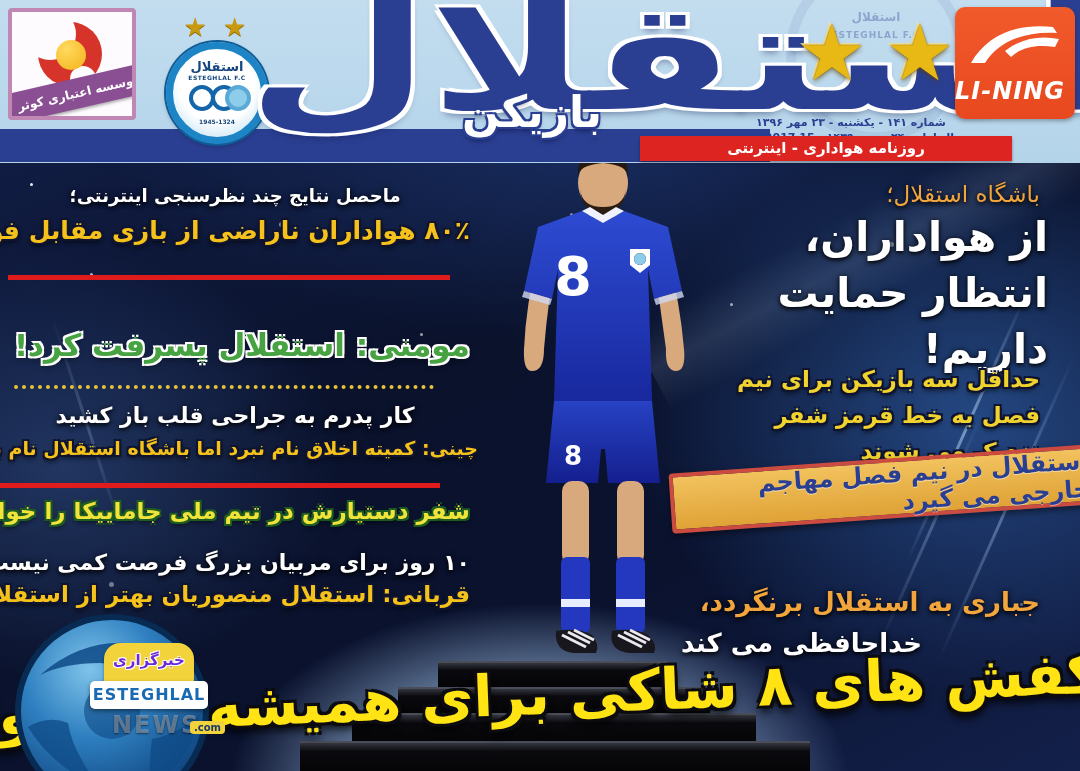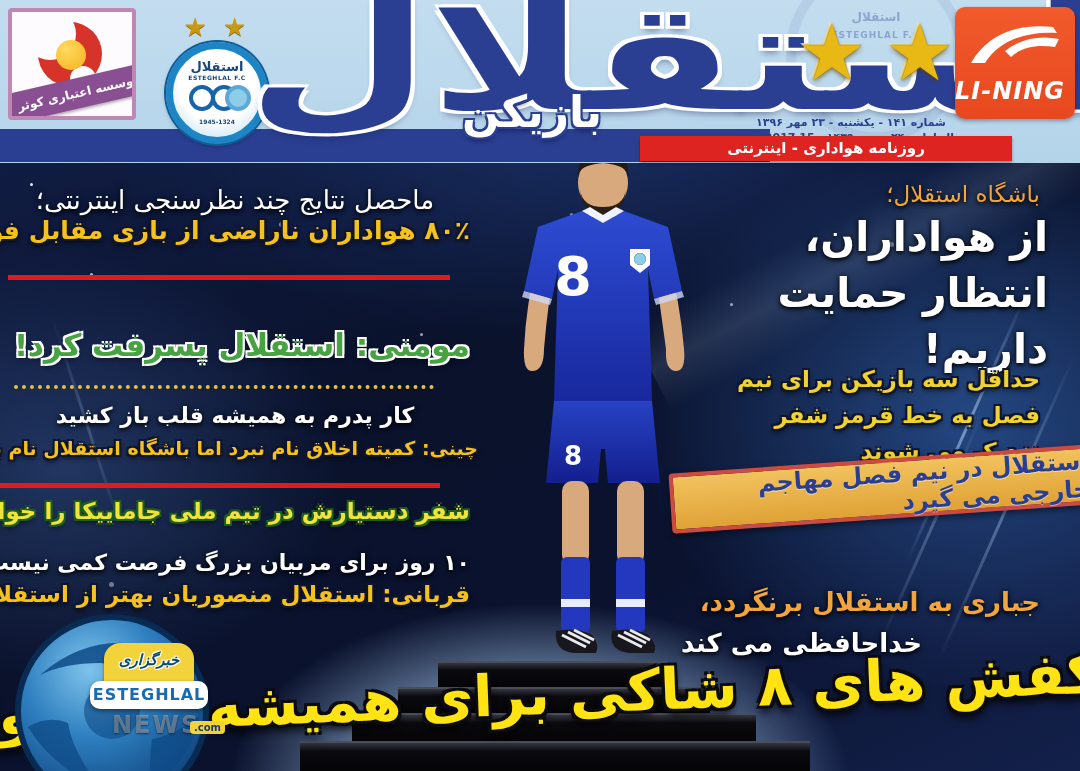--- a/index.html
+++ b/index.html
@@ -84,21 +84,21 @@
   .player { position:absolute; left:478px; top:-14px; width:250px; height:520px; z-index:3; }
 
   
   .rtl { direction:rtl; }
   .shadow-soft { text-shadow:0 2px 4px rgba(0,0,0,.85), 0 0 6px rgba(0,0,0,.6); }
   .outline-dark { text-shadow:-2px -2px 0 #10142e, 2px -2px 0 #10142e, -2px 2px 0 #10142e, 2px 2px 0 #10142e, 0 3px 5px rgba(0,0,0,.8); }
   .outline-white { text-shadow:-2px -2px 0 #fff, 2px -2px 0 #fff, -2px 2px 0 #fff, 2px 2px 0 #fff, 0 3px 6px rgba(0,0,0,.55);padding-left:25px; }
   .outline-green { text-shadow:-2px -2px 0 #1e5c20, 2px -2px 0 #1e5c20, -2px 2px 0 #1e5c20, 2px 2px 0 #1e5c20, 0 3px 5px rgba(0,0,0,.75); }
 
   .lc { position:absolute; left:0; width:470px; text-align:center; white-space:nowrap; }
-  .lc1k { top:22px; color:#fff; font-size:26px; font-weight:normal; }
+  .lc1k { top:22px; color:#fff; font-size:18px; font-weight:bold; }
   .lc1h { top:53px; color:#f5c21b; font-size:25px; font-weight:bold; }
   .redline1 { position:absolute; left:8px; top:112px; width:442px; height:5px; background:#e01b1b; }
   .lc2k { top:133px; color:#fff; font-size:22px; font-weight:bold; }
   .lc2h { top:164px; color:#47a341; font-size:31px; font-weight:bold; }
   .dotline { position:absolute; left:14px; top:222px; width:420px; border-top:4px dotted #e8c23a; }
   .lc3k { top:240px; color:#fff; font-size:22px; font-weight:bold; }
   .lc3h { top:274px; color:#f5c21b; font-size:19px; font-weight:bold; width:478px; }
   .redline2 { position:absolute; left:0; top:320px; width:440px; height:5px; background:#e01b1b; }
   .lc4h { top:335px; color:#f0e33a; font-size:23px; font-weight:bold; }
   .lc5k { top:387px; color:#fff; font-size:22px; font-weight:bold; }
@@ -113,23 +113,23 @@
   .rc3k { right:40px; top:424px; color:#f2a53c; font-size:26px; font-weight:bold; }
   .rc3l { right:158px; top:465px; color:#fff; font-size:26px; font-weight:bold; }
 
   .big-headline { position:absolute; left:-20px; top:498px; width:1120px; z-index:5; text-align:center; white-space:nowrap; transform:rotate(-2.2deg);
       color:#ffe312; font-size:57px; font-weight:bold; direction:rtl;
       text-shadow:-3px -3px 0 #0c0c10, 3px -3px 0 #0c0c10, -3px 3px 0 #0c0c10, 3px 3px 0 #0c0c10, 0 6px 8px rgba(0,0,0,.9); }
 
   
   .newslogo { position:absolute; left:12px; top:448px; width:245px; height:160px; z-index:6; }
   .nl-bubble { position:absolute; left:92px; top:32px; width:90px; height:52px; background:#f3d33c; border-radius:16px; z-index:3;
-      color:#0c4a6e; font-size:15px; font-weight:bold; text-align:center; line-height:34px; direction:rtl;
-      text-shadow:-1px -1px 0 #fff, 1px -1px 0 #fff, -1px 1px 0 #fff, 1px 1px 0 #fff; box-shadow:0 2px 3px rgba(0,0,0,.4);font-style:italic; }
-  .nl-box { position:absolute; left:78px; top:70px; width:118px; height:28px; background:#fff; border-radius:10px; z-index:3;
+      color:#6d28d9; font-size:15px; font-weight:bold; text-align:center; line-height:34px; direction:rtl;
+      text-shadow:-1px -1px 0 #fff, 1px -1px 0 #fff, -1px 1px 0 #fff, 1px 1px 0 #fff; box-shadow:0 2px 3px rgba(0,0,0,.4); }
+  .nl-box { position:absolute; left:78px; top:70px; width:118px; height:28px; background:#fff; border-radius:5px; z-index:3;
       color:#1a6ab3; font-size:16px; font-weight:bold; text-align:center; line-height:28px; letter-spacing:1px; box-shadow:0 2px 4px rgba(0,0,0,.45); }
   .nl-news { position:absolute; left:100px; top:100px; z-index:3; color:rgba(210,215,225,.4); font-size:24px; font-weight:bold; letter-spacing:2px; text-shadow:0 1px 2px rgba(0,0,0,.5); }
   .nl-com { position:absolute; left:178px; top:110px; z-index:4; background:#f3d33c; color:#1a3a6b; font-size:10px; font-weight:bold; padding:1px 4px; border-radius:4px; }
 </style>
 </head>
 <body>
 
 <div class="page">
 
   <header class="masthead">
@@ -242,21 +242,21 @@
       <path d="M134 482 Q130 502 152 504 L176 504 Q180 496 170 486 Q156 478 134 482 Z" fill="#17171d"></path>
       <path d="M84 486 L108 498 M90 483 L112 494 M96 481 L116 491" stroke="#e9e9ee" stroke-width="3" fill="none"></path>
       <path d="M140 486 L164 498 M146 483 L168 494 M152 481 L172 491" stroke="#e9e9ee" stroke-width="3" fill="none"></path>
     </svg>
 
     <div class="lc lc1k rtl shadow-soft">ماحصل نتایج چند نظرسنجی اینترنتی؛</div>
     <div class="lc lc1h rtl outline-dark">۸۰٪ هواداران ناراضی از بازی مقابل فولاد</div>
     <div class="redline1"></div>
     <div class="lc lc2h rtl outline-white">مومنی: استقلال پسرفت کرد!</div>
     <div class="dotline"></div>
-    <div class="lc lc3k rtl shadow-soft">کار پدرم به همیشه قلب باز کشید</div>
+    <div class="lc lc3k rtl shadow-soft">کار پدرم به جراحی قلب باز کشید</div>
     <div class="lc lc3h rtl outline-dark">چینی: کمیته اخلاق نام نبرد اما باشگاه استقلال نام برد تا آبرویم برود</div>
     <div class="redline2"></div>
     <div class="lc lc4h rtl outline-green">شفر دستیارش در تیم ملی جاماییکا را خواست</div>
     <div class="lc lc5k rtl shadow-soft">۱۰ روز برای مربیان بزرگ فرصت کمی نیست</div>
     <div class="lc lc5h rtl outline-dark">قربانی: استقلال منصوریان بهتر از استقلال شفر بود</div>
 
     <div class="rc rc1k rtl shadow-soft">باشگاه استقلال؛</div>
     <div class="rc rc1h rtl shadow-soft">از هواداران، انتظار حمایت داریم!</div>
     <div class="rc rc2h rtl outline-dark">حداقل سه بازیکن برای نیم فصل به خط قرمز شفر نزدیک می شوند</div>
     <div class="ribbon">

